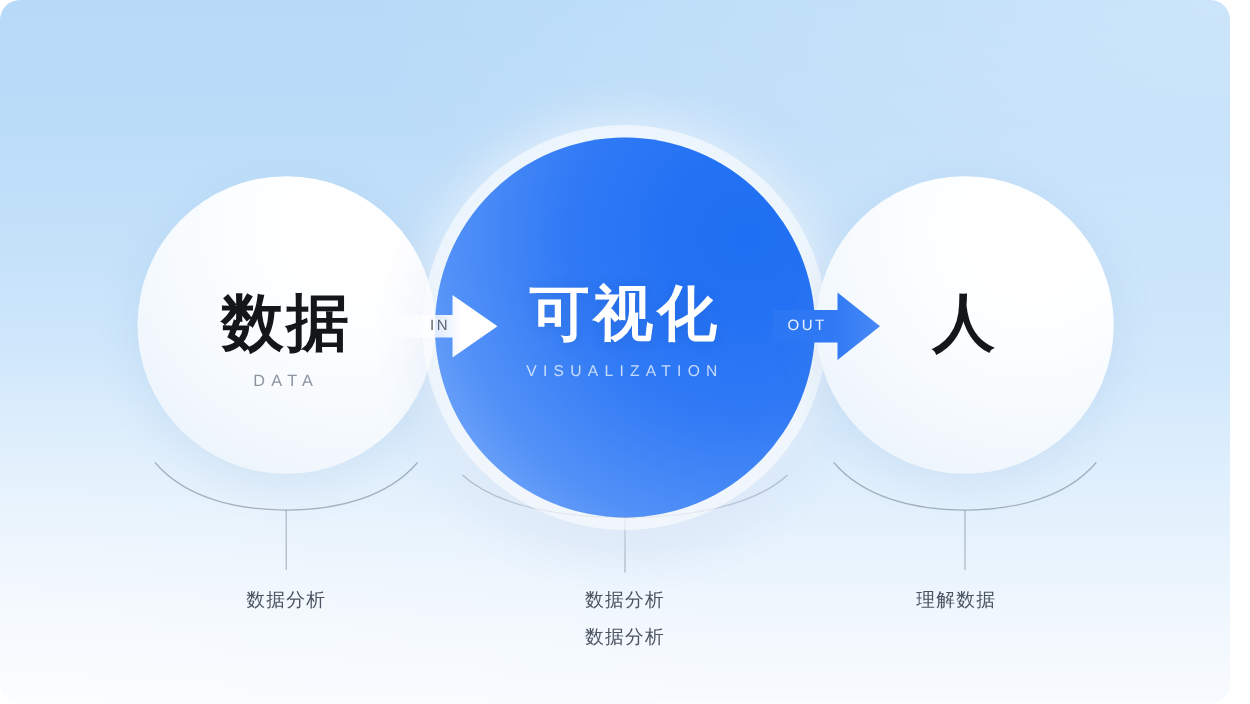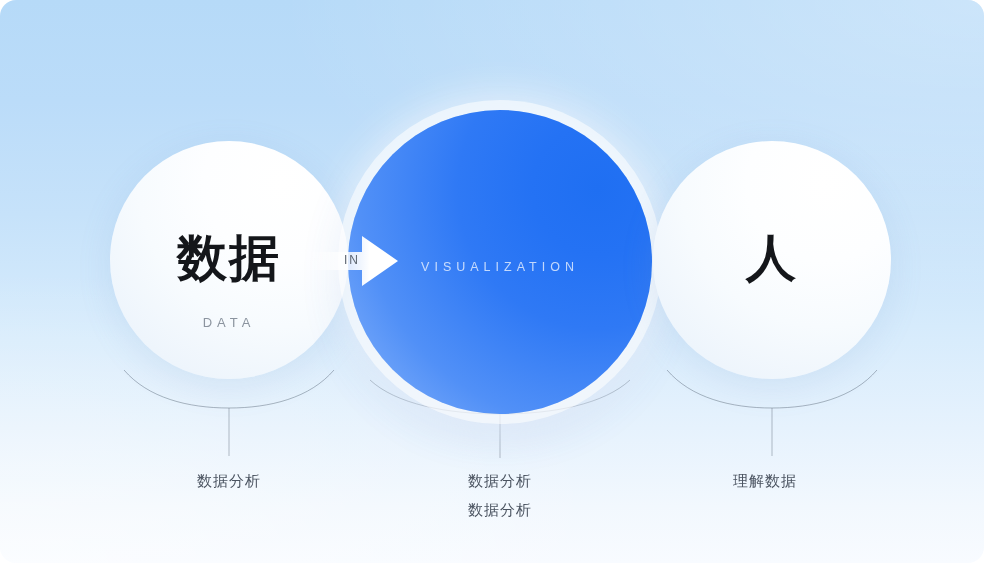--- a/index.html
+++ b/index.html
@@ -89,21 +89,21 @@
     left: 0; right: 0;
     text-align: center;
   }
   .cn-title {
     font-weight: 700;
     letter-spacing: 2px;
     line-height: 1;
     color: #14161a;
   }
   .en-sub {
-    margin-top: 32px;
+    margin-top: 14px;
     font-size: 13px;
     font-weight: 400;
     letter-spacing: 5px;
     color: #8b949f;
   }
 
   #circle-data .circle-body    { top: 92px; }
   #circle-people .circle-body  { top: 92px; }
   #circle-data .cn-title       { font-size: 50px; }
   #circle-people .cn-title     { font-size: 50px; }
@@ -189,20 +189,21 @@
 
   <div id="circle-data" class="circle circle-pale">
     <div class="circle-body">
       <div class="cn-title">数据</div>
       <div class="en-sub">DATA</div>
     </div>
   </div>
 
   <div id="circle-visualization" class="circle">
     <div class="circle-body">
+      <div class="cn-title">可视化</div>
       <div class="en-sub">VISUALIZATION</div>
     </div>
   </div>
 
   <div id="circle-people" class="circle circle-pale">
     <div class="circle-body">
       <div class="cn-title">人</div>
     </div>
   </div>
 
@@ -214,20 +215,33 @@
           <stop offset="38%" stop-color="#ffffff" stop-opacity="0.72"></stop>
           <stop offset="70%" stop-color="#ffffff" stop-opacity="1"></stop>
           <stop offset="100%" stop-color="#ffffff" stop-opacity="1"></stop>
         </linearGradient>
       </defs>
       <path d="M0 24 L58 24 L58 8 L94 33 L58 58 L58 42 L0 42 Z" fill="url(#inGrad)"></path>
     </svg>
     <span class="arrow-label">IN</span>
   </div>
 
+  <div id="arrow-out" class="arrow-wrap">
+    <svg width="96" height="66" viewBox="0 0 96 66" fill="none">
+      <defs>
+        <linearGradient id="outGrad" x1="0" y1="0" x2="1" y2="0">
+          <stop offset="0%" stop-color="#2a76f4"></stop>
+          <stop offset="55%" stop-color="#3079f4"></stop>
+          <stop offset="100%" stop-color="#4789f6"></stop>
+        </linearGradient>
+      </defs>
+      <path d="M0 20 L52 20 L52 6 L86 33 L52 60 L52 46 L0 46 Z" fill="url(#outGrad)"></path>
+    </svg>
+    <span class="arrow-label">OUT</span>
+  </div>
 
   <div id="caption-data" class="caption">
     <div>数据分析</div>
   </div>
 
   <div id="caption-vis" class="caption">
     <div>数据分析</div>
     <div>数据分析</div>
   </div>
 

